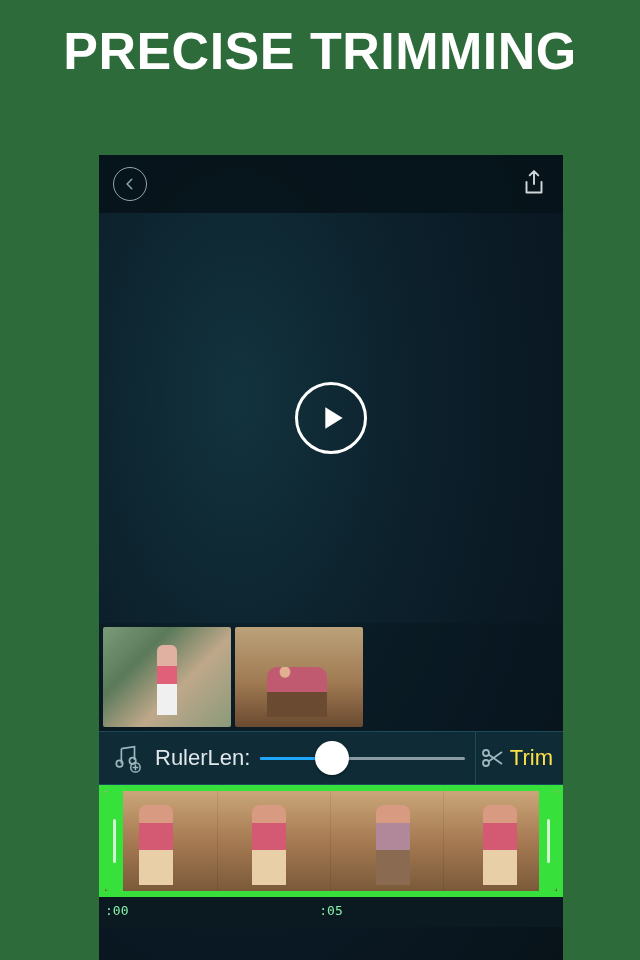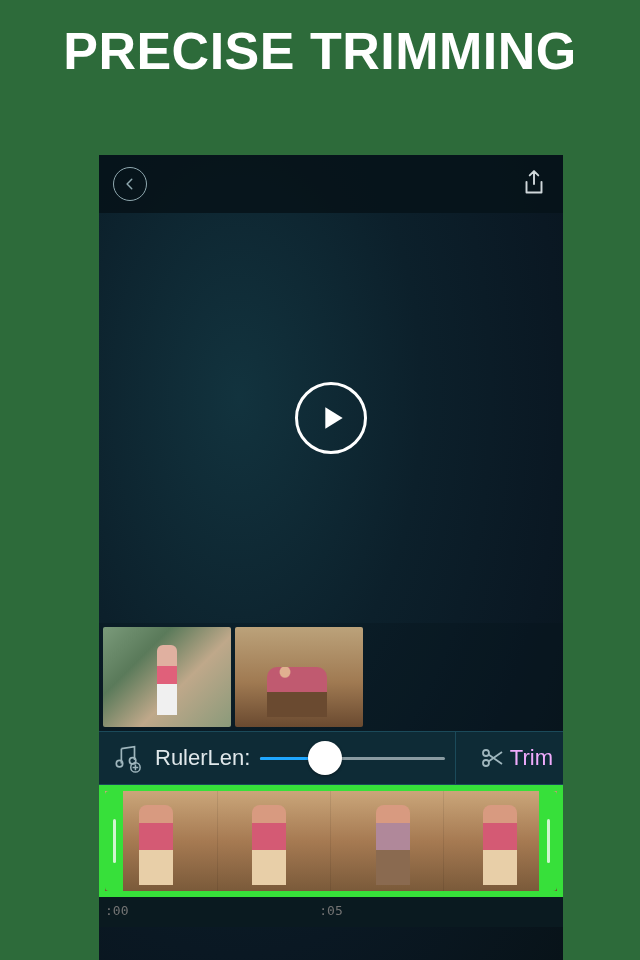--- a/index.html
+++ b/index.html
@@ -153,25 +153,25 @@
       width: 34px; height: 34px;
       background: #fff;
       border-radius: 50%;
       box-shadow: 0 1px 3px rgba(0,0,0,0.4);
       cursor: grab;
     }
     .trim-btn {
       display: flex;
       align-items: center;
       gap: 6px;
-      color: #f0abfc;
+      color: #fde047;
       font-size: 22px;
       font-weight: 300;
       cursor: pointer;
-      padding-left: 24px;
+      padding-left: 4px;
       border-left: 1px solid #1b4a5a;
       height: 100%;
     }
     .trim-btn svg { width: 24px; height: 24px; }
     .timeline {
       height: 112px;
       background: #37e03a;
       padding: 6px;
       position: relative;
     }
@@ -211,21 +211,21 @@
     }
     .trim-handle.left { left: 6px; border-radius: 4px 0 0 4px; }
     .trim-handle.right { right: 6px; border-radius: 0 4px 4px 0; }
     .trim-handle div {
       width: 3px; height: 44px; background: #d0f5d0; border-radius: 2px;
     }
     .timeruler {
       height: 30px;
       background: #0a1a20;
       position: relative;
-      color: #737373;
+      color: #86efac;
       font-size: 13px;
       font-family: monospace;
     }
     .timeruler span {
       position: absolute;
       top: 6px;
     }
     .tick-0 { left: 6px; }
     .tick-5 { left: 50%; transform: translateX(-50%); }
   </style>

